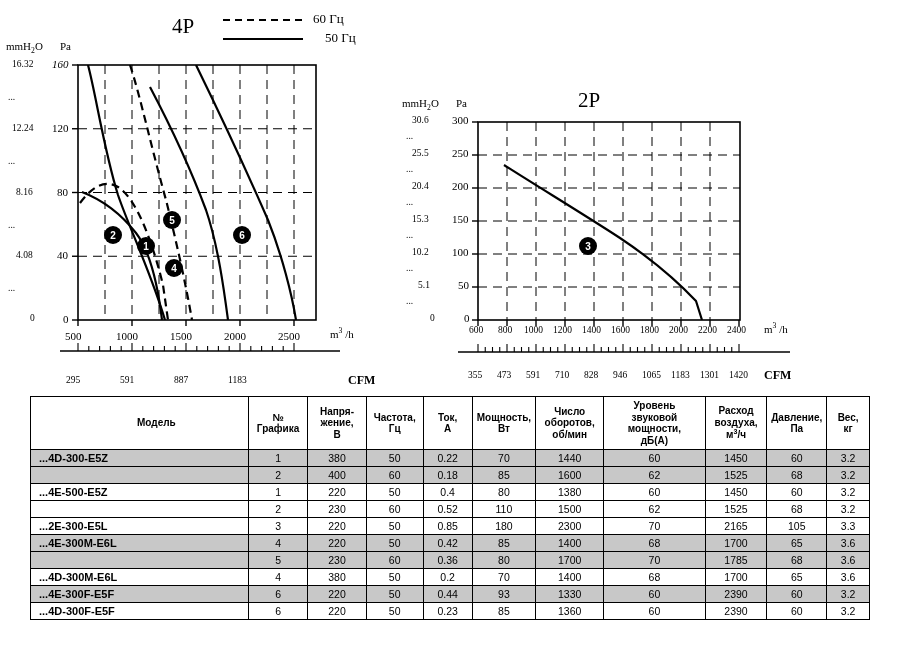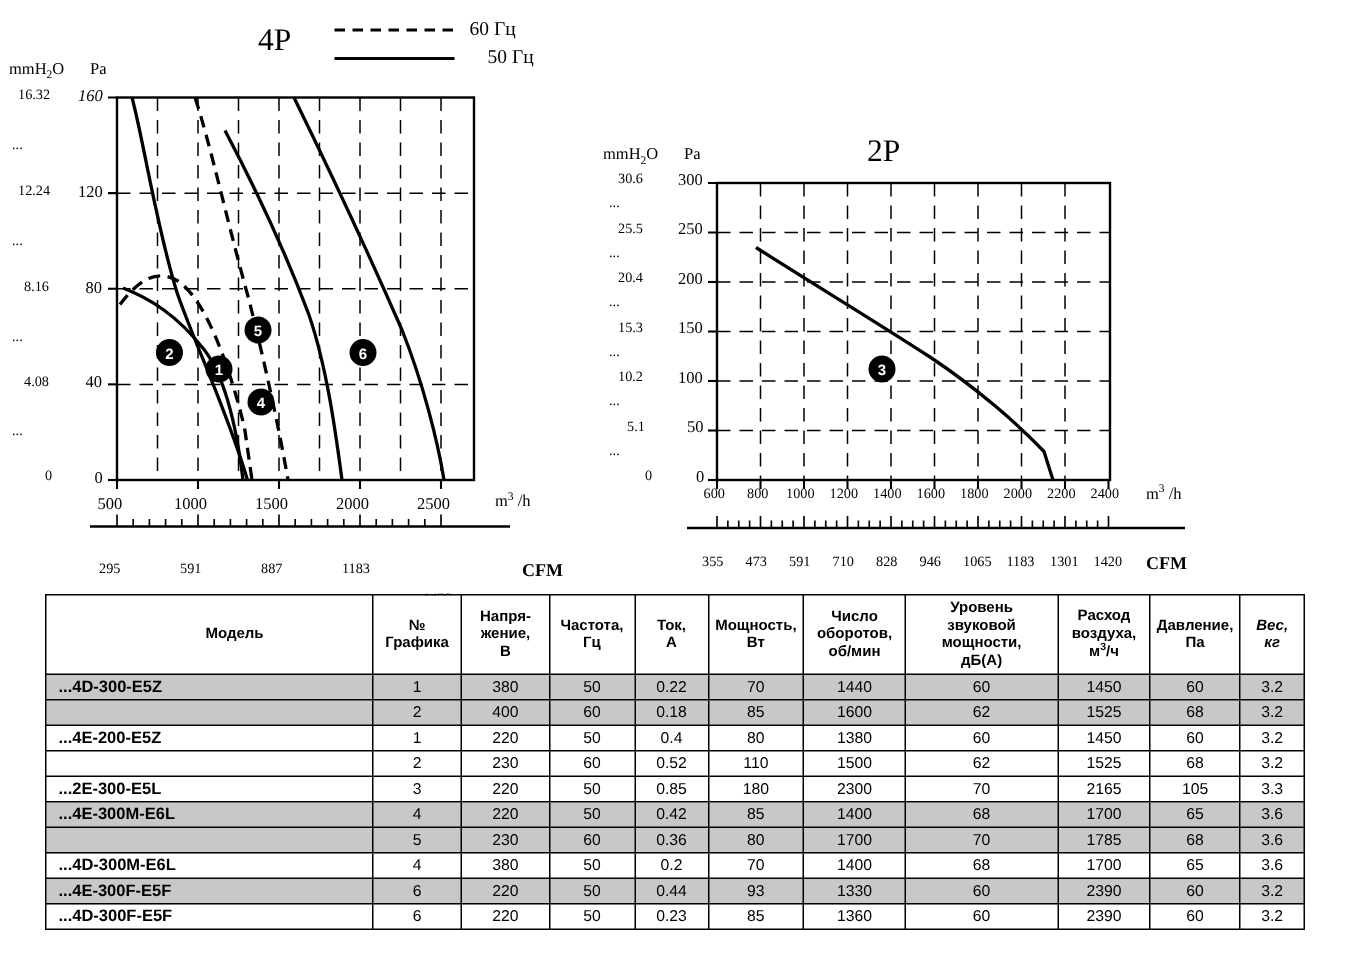--- a/index.html
+++ b/index.html
@@ -330,21 +330,21 @@
         <th style="width:215px;padding-left:36px;">Модель</th>
         <th style="width:58px;">№<br>Графика</th>
         <th style="width:58px;">Напря-<br>жение,<br>В</th>
         <th style="width:55px;">Частота,<br>Гц</th>
         <th style="width:50px;">Ток,<br>А</th>
         <th style="width:60px;">Мощность,<br>Вт</th>
         <th style="width:66px;">Число<br>оборотов,<br>об/мин</th>
         <th style="width:108px;">Уровень<br>звуковой мощности,<br>дБ(А)</th>
         <th style="width:60px;">Расход<br>воздуха,<br>м<sup>3</sup>/ч</th>
         <th style="width:56px;">Давление,<br>Па</th>
-        <th style="width:42px;font-style:italic;">Вес,<br>кг</th>
+        <th style="width:42px;">Вес,<br>кг</th>
       </tr>
     </thead>
     <tbody>
       <tr class="row-shade">
         <td class="model">...4D-300-E5Z</td>
         <td>1</td>
         <td>380</td>
         <td>50</td>
         <td>0.22</td>
         <td>70</td>
@@ -361,21 +361,21 @@
         <td>60</td>
         <td>0.18</td>
         <td>85</td>
         <td>1600</td>
         <td>62</td>
         <td>1525</td>
         <td>68</td>
         <td>3.2</td>
       </tr>
       <tr class="row-plain">
-        <td class="model">...4E-200-E5Z</td>
+        <td class="model">...4E-500-E5Z</td>
         <td>1</td>
         <td>220</td>
         <td>50</td>
         <td>0.4</td>
         <td>80</td>
         <td>1380</td>
         <td>60</td>
         <td>1450</td>
         <td>60</td>
         <td>3.2</td>

